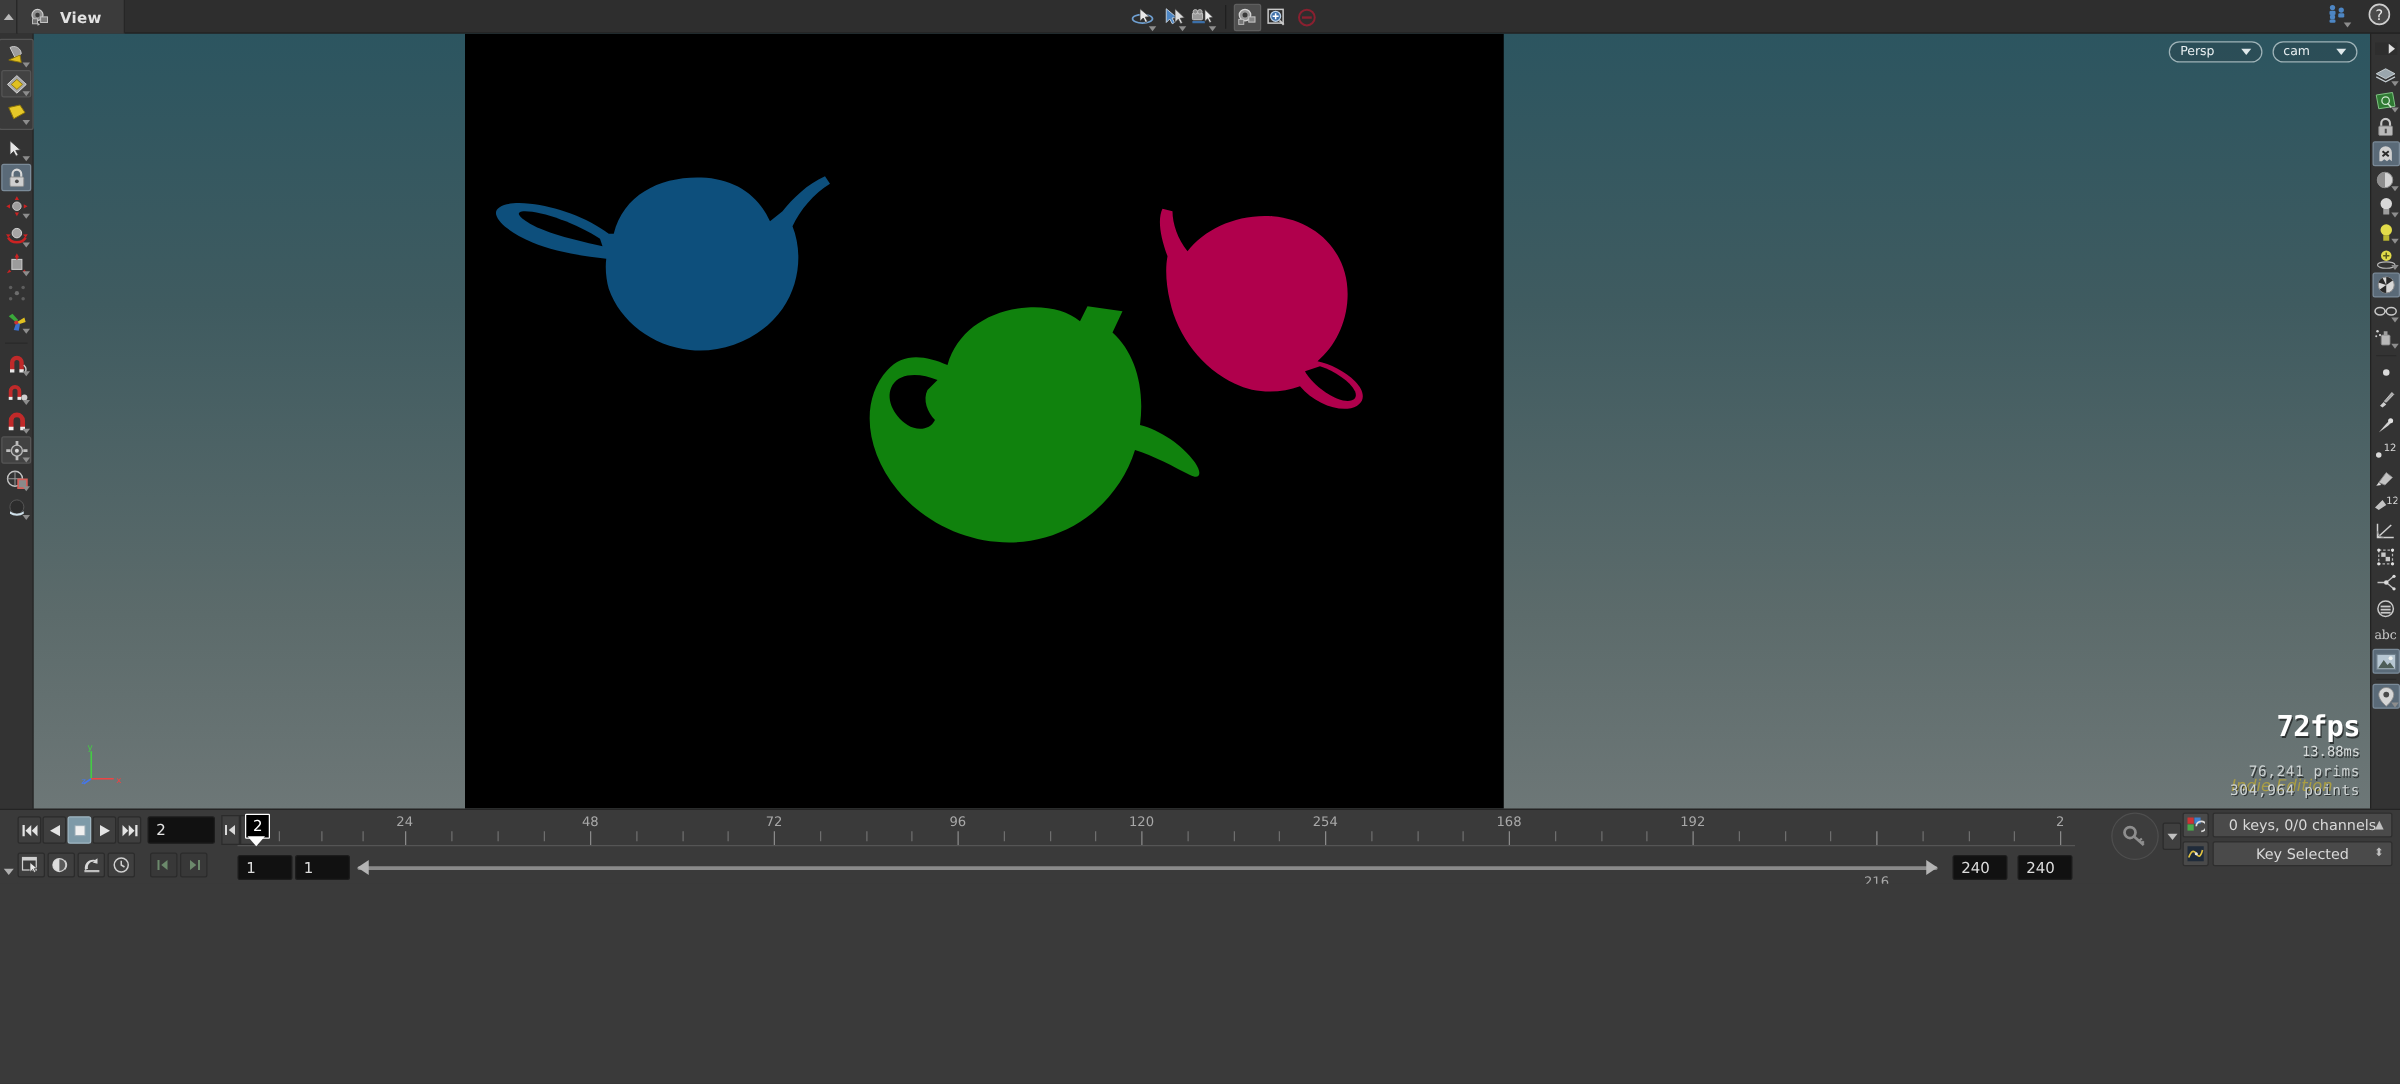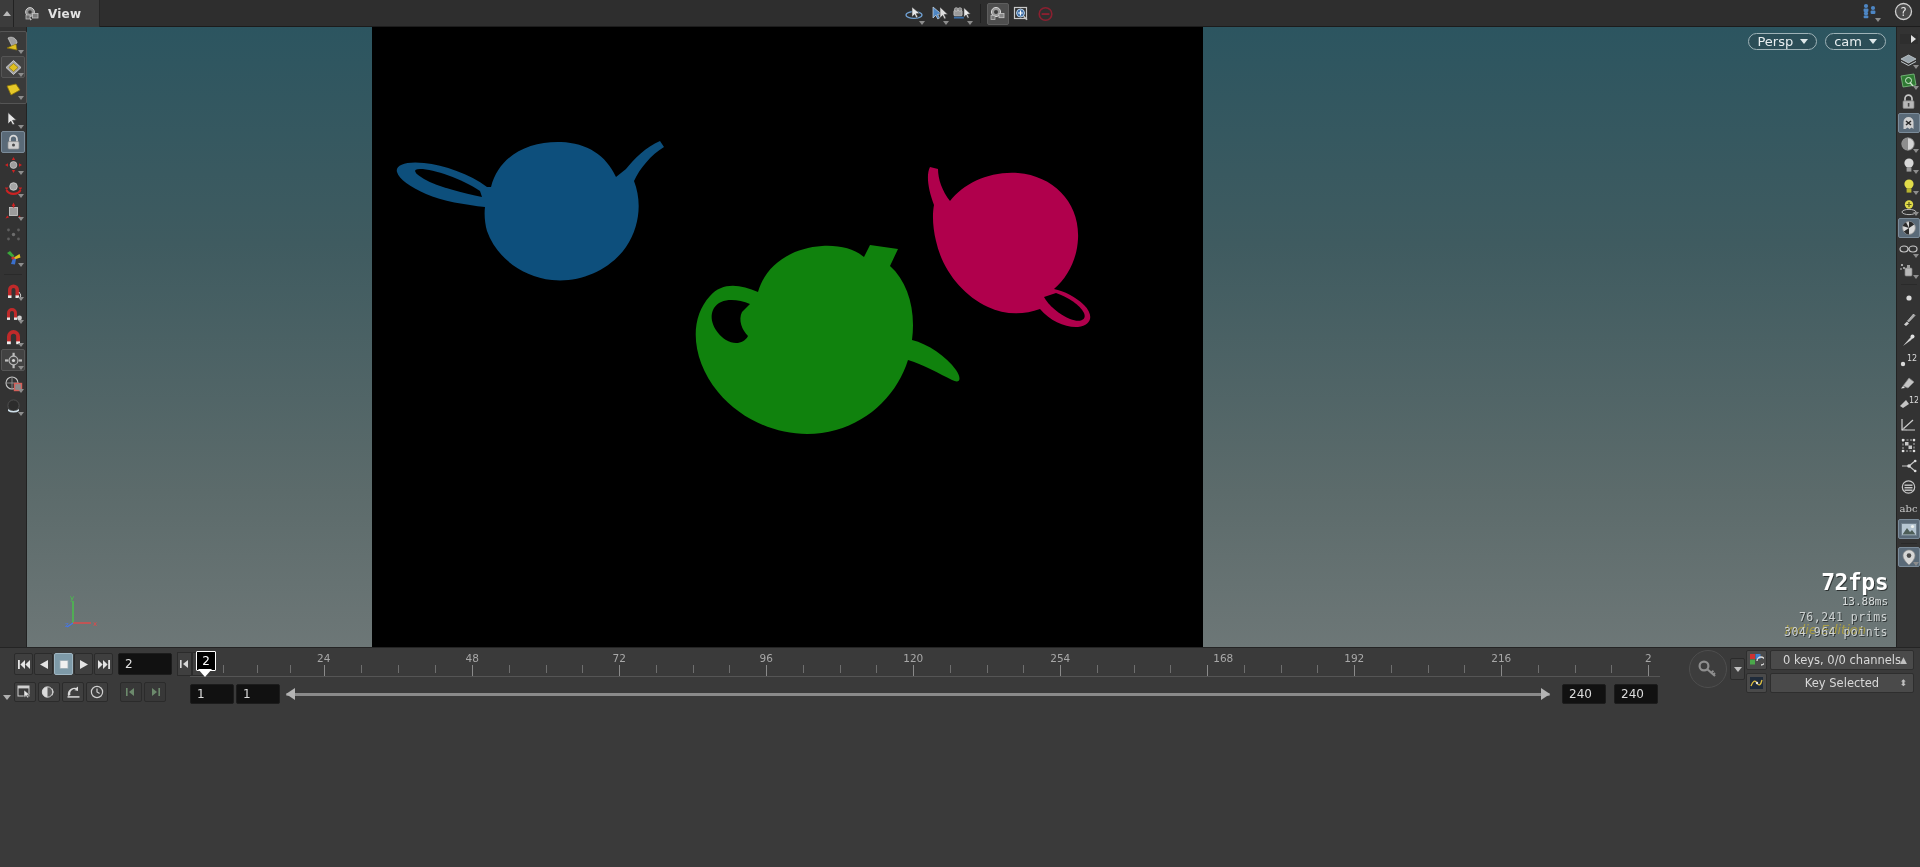--- a/index.html
+++ b/index.html
@@ -86,22 +86,22 @@
   }
   .render-region {
     position: absolute; left: 345px; top: 0px; width: 831px; height: 620px;
     background: #000;
   }
   .teapot { position: absolute; }
 
   .vp-pill-row { position: absolute; right: 10px; top: 6px; display: flex; gap: 8px; }
   .pill {
     border: 1px solid #9fb3b8; border-radius: 11px; height: 17px;
-    padding: 0 8px; display: flex; align-items: center; gap: 7px;
-    color: #e8eef0; font-size: 13px; background: rgba(40,60,65,.30);
+    padding: 0 8px; display: flex; align-items: center; gap: 21px;
+    color: #e8eef0; font-size: 10px; background: rgba(40,60,65,.30);
   }
   .pill .caret { border-left: 4px solid transparent; border-right: 4px solid transparent; border-top: 5px solid #dfe8ea; }
 
   .axis-gizmo { position: absolute; left: 38px; bottom: 18px; width: 40px; height: 36px; }
 
   .stats {
     position: absolute; right: 8px; bottom: 8px;
     display: flex; flex-direction: column; align-items: flex-end;
     font-family: "DejaVu Sans Mono", monospace;
     text-shadow: 1px 1px 0 rgba(0,0,0,.55);
@@ -822,25 +822,25 @@
           <div class="tl-lab" style="left: 19.2%;">48</div>
           <div class="tl-tick major" style="left: 29.2%;"></div>
           <div class="tl-lab" style="left: 29.2%;">72</div>
           <div class="tl-tick major" style="left: 39.2%;"></div>
           <div class="tl-lab" style="left: 39.2%; text-align: center;">96</div>
           <div class="tl-tick major" style="left: 49.2%;"></div>
           <div class="tl-lab" style="left: 49.2%;">120</div>
           <div class="tl-tick major" style="left: 59.2%;"></div>
           <div class="tl-lab" style="left: 59.2%;">254</div>
           <div class="tl-tick major" style="left: 69.2%;"></div>
-          <div class="tl-lab" style="left: 69.2%; margin-left: 16px;">168</div>
+          <div class="tl-lab" style="left: 69.2%;">168</div>
           <div class="tl-tick major" style="left: 79.2%;"></div>
           <div class="tl-lab" style="left: 79.2%;">192</div>
           <div class="tl-tick major" style="left: 89.2%;"></div>
-          <div class="tl-lab" style="left: 89.2%;">216</div>
+          <div class="tl-lab" style="left: 89.2%; margin-top: 48px;">216</div>
           <div class="tl-tick major" style="left: 99.2%;"></div>
           <div class="tl-lab" style="left: 99.2%;">2</div>
           <div class="tl-tick" style="left: 2.275%;"></div>
           <div class="tl-tick" style="left: 4.55%;"></div>
           <div class="tl-tick" style="left: 6.825%;"></div>
           <div class="tl-tick" style="left: 11.625%;"></div>
           <div class="tl-tick" style="left: 14.15%;"></div>
           <div class="tl-tick" style="left: 16.675%;"></div>
           <div class="tl-tick" style="left: 21.7%;"></div>
           <div class="tl-tick" style="left: 24.2%;"></div>

